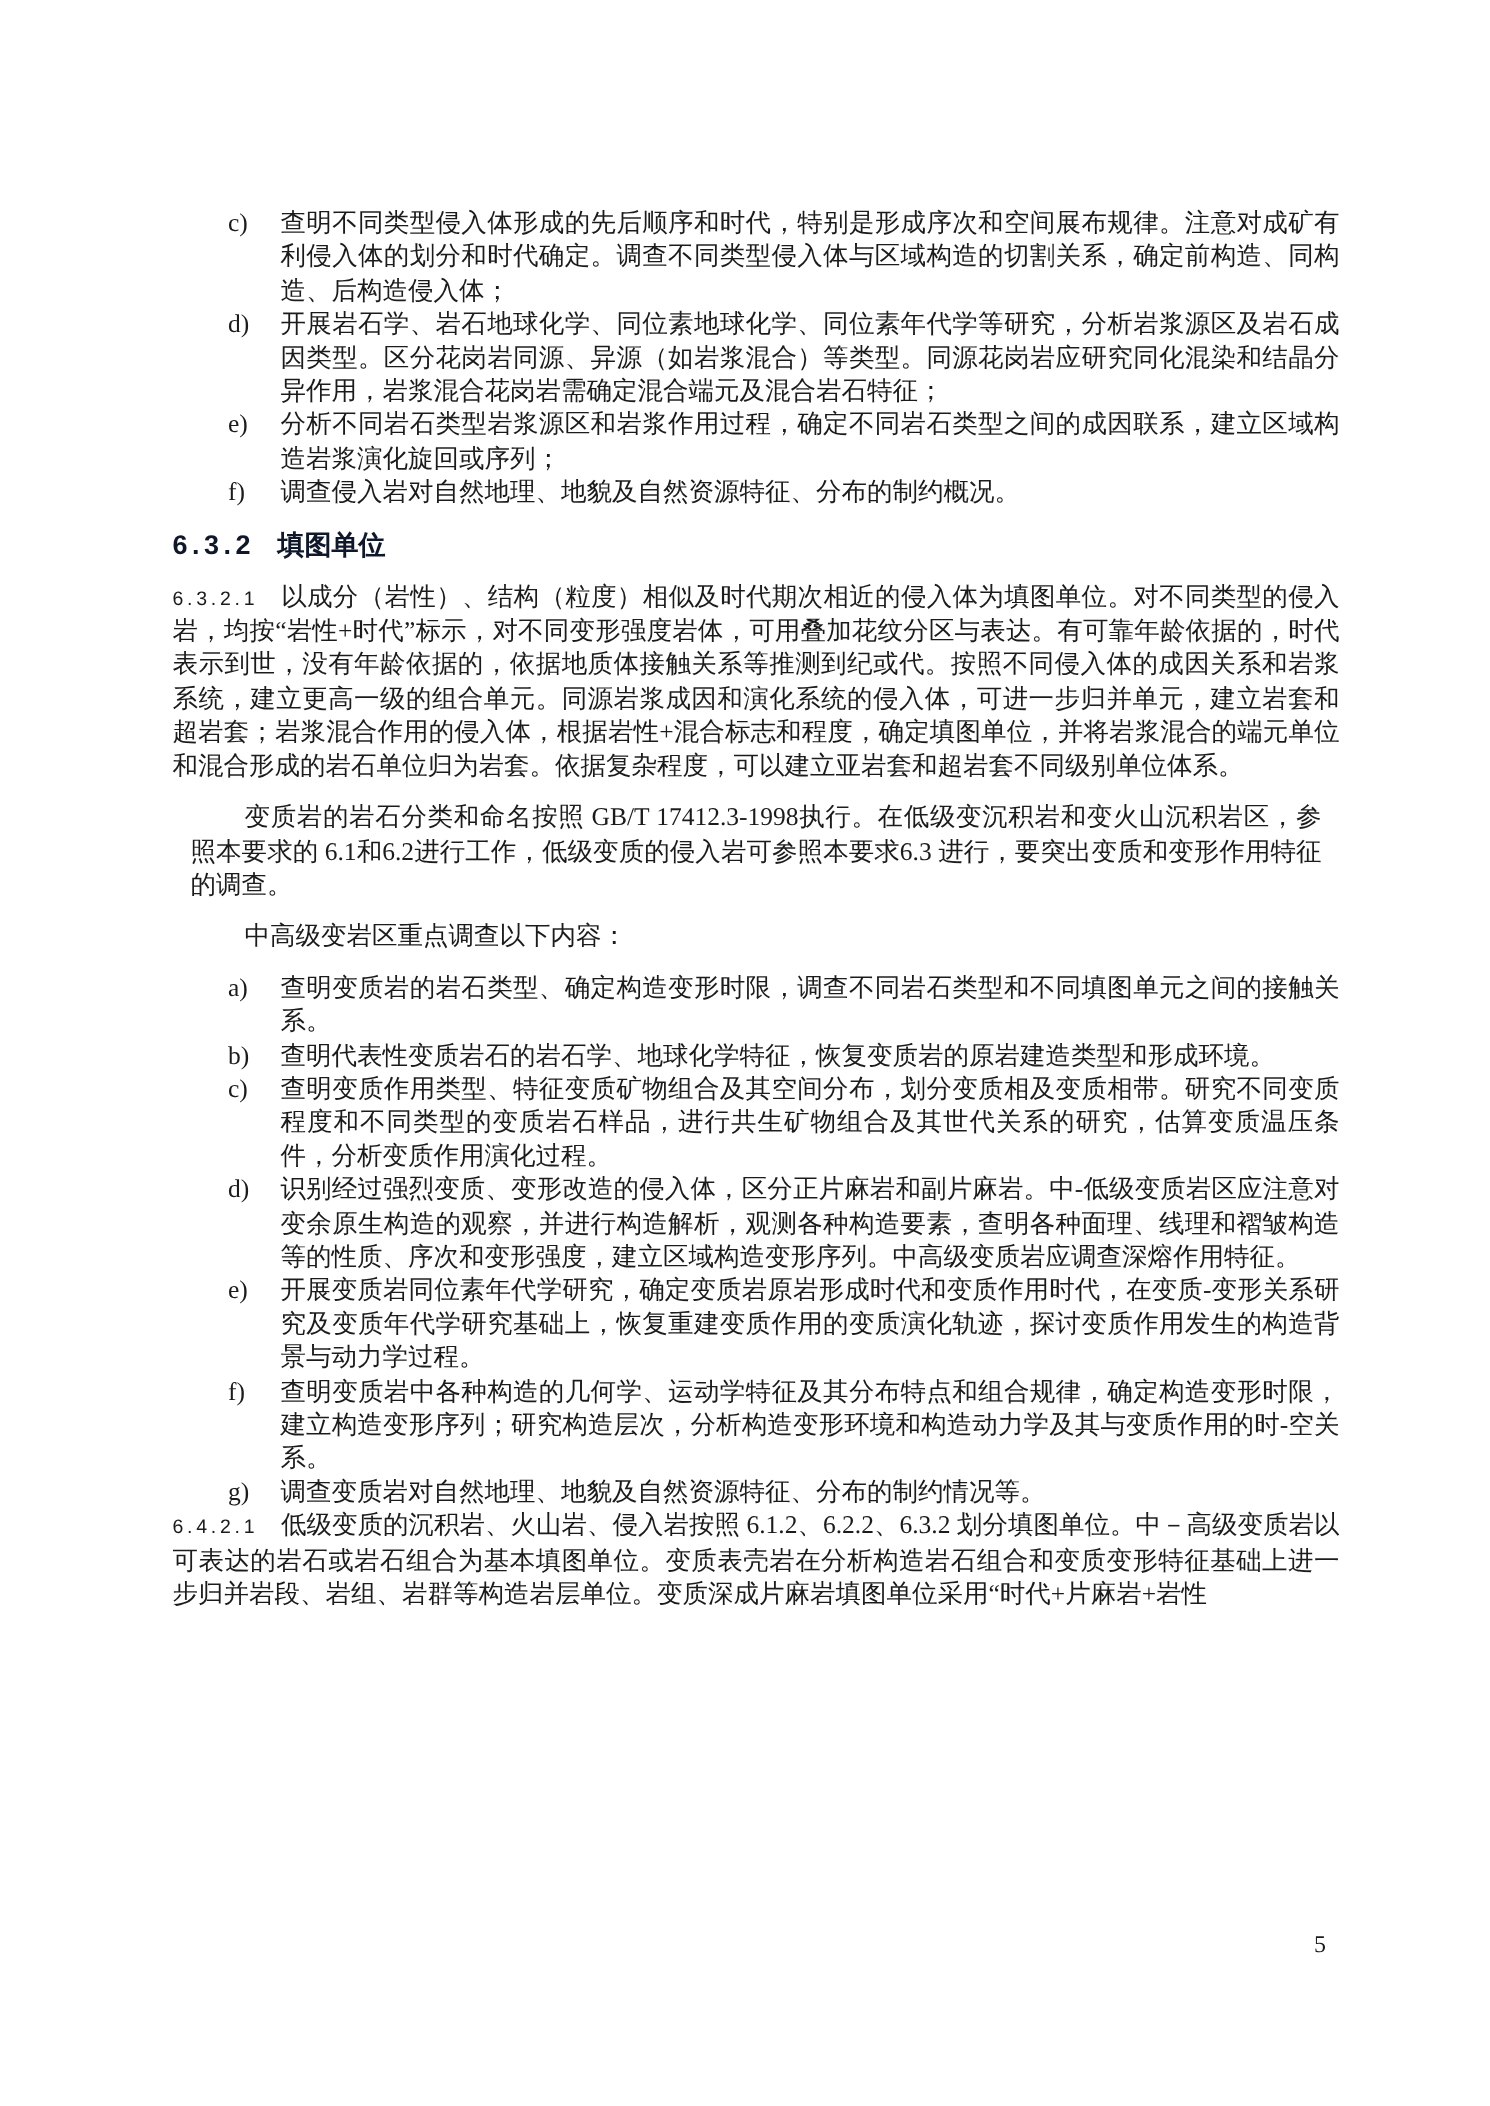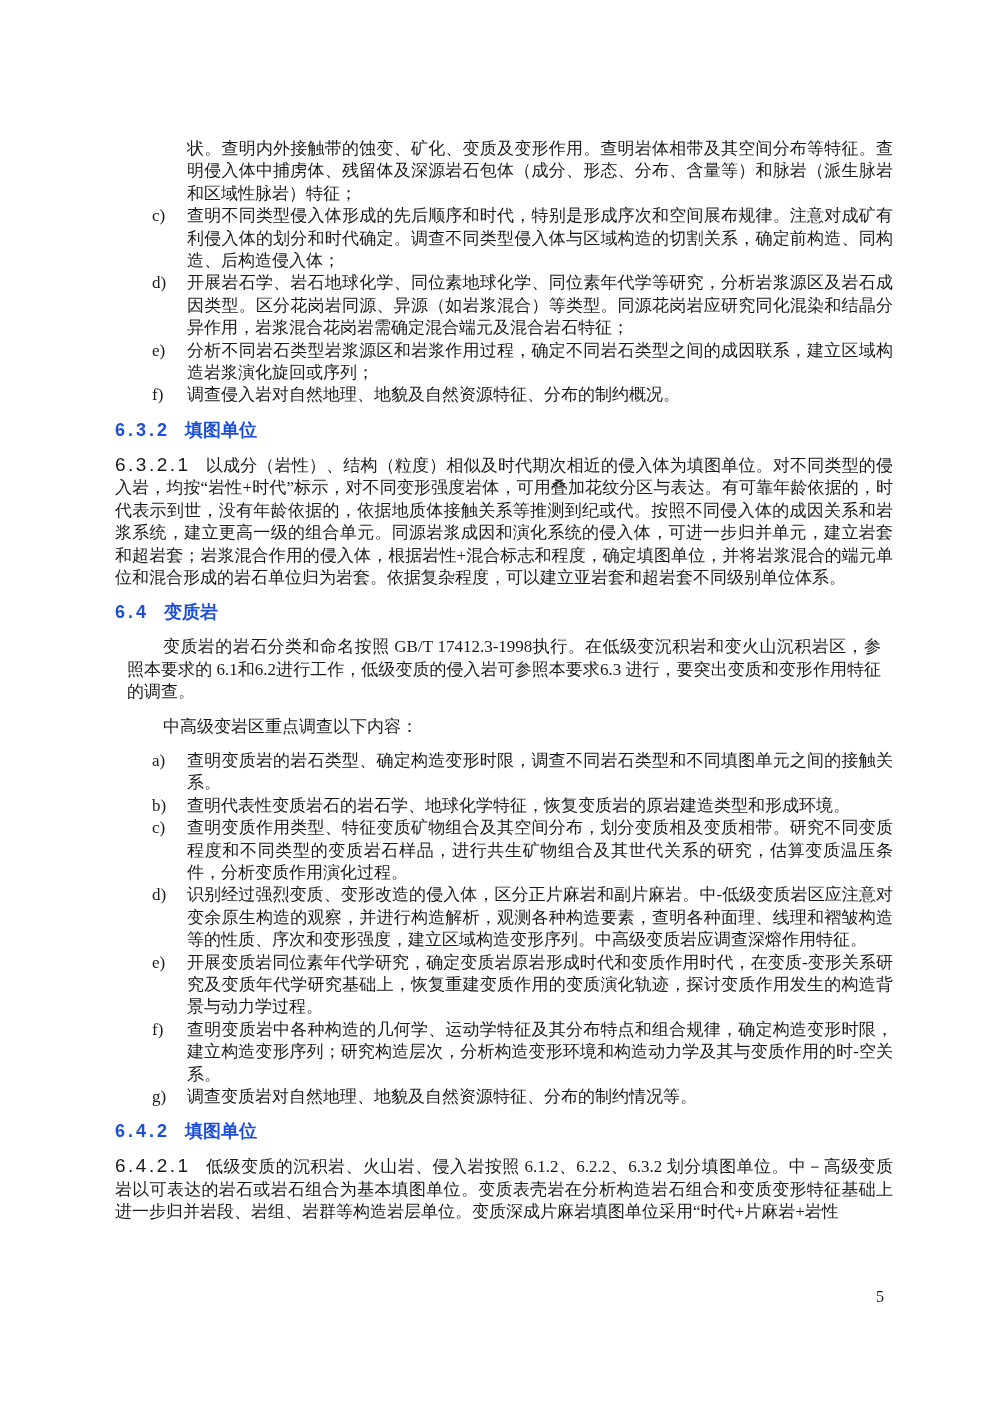--- a/index.html
+++ b/index.html
@@ -43,31 +43,31 @@
   }
   
   .heading {
     font-family: "Liberation Sans", "DejaVu Sans", sans-serif;
     font-weight: bold;
     font-size: 18px;
     line-height: 21px;
     margin: 13px 0;
     text-align: left;
     text-align-last: left;
-    color: #1d4ed8;
+    color: #0f172a;
   }
   .heading .h-num {
     letter-spacing: 3px;
     margin-right: 15px;
   }
   
   .clause { margin: 0; }
   .clause .c-num {
     font-family: "Liberation Sans", "DejaVu Sans", sans-serif;
-    font-size: 19px;
+    font-size: 13px;
     letter-spacing: 2.5px;
     margin-right: 15px;
     white-space: nowrap;
   }
   
   .indent-para {
     text-indent: 36px;
     margin: 12px;
   }
   .page-num {
@@ -78,21 +78,20 @@
     font-family: "Liberation Serif", "DejaVu Serif", serif;
     color: #1b1b1b;
   }
 </style>
 </head>
 <body>
 
 <div class="page">
   <div class="content">
 
-    <div class="hang-cont">状。查明内外接触带的蚀变、矿化、变质及变形作用。查明岩体相带及其空间分布等特征。查明侵入体中捕虏体、残留体及深源岩石包体（成分、形态、分布、含量等）和脉岩（派生脉岩和区域性脉岩）特征；</div>
 
     <div class="list-item">
       <span class="marker">c)</span>
       <div>查明不同类型侵入体形成的先后顺序和时代，特别是形成序次和空间展布规律。注意对成矿有利侵入体的划分和时代确定。调查不同类型侵入体与区域构造的切割关系，确定前构造、同构造、后构造侵入体；</div>
     </div>
     <div class="list-item">
       <span class="marker">d)</span>
       <div>开展岩石学、岩石地球化学、同位素地球化学、同位素年代学等研究，分析岩浆源区及岩石成因类型。区分花岗岩同源、异源（如岩浆混合）等类型。同源花岗岩应研究同化混染和结晶分异作用，岩浆混合花岗岩需确定混合端元及混合岩石特征；</div>
     </div>
     <div class="list-item">
@@ -105,23 +104,20 @@
     </div>
 
     <div class="heading">
       <span class="h-num">6.3.2</span><span>填图单位</span>
     </div>
 
     <p class="clause">
       <span class="c-num">6.3.2.1</span><span>以成分（岩性）、结构（粒度）相似及时代期次相近的侵入体为填图单位。对不同类型的侵入岩，均按“岩性+时代”标示，对不同变形强度岩体，可用叠加花纹分区与表达。有可靠年龄依据的，时代表示到世，没有年龄依据的，依据地质体接触关系等推测到纪或代。按照不同侵入体的成因关系和岩浆系统，建立更高一级的组合单元。同源岩浆成因和演化系统的侵入体，可进一步归并单元，建立岩套和超岩套；岩浆混合作用的侵入体，根据岩性+混合标志和程度，确定填图单位，并将岩浆混合的端元单位和混合形成的岩石单位归为岩套。依据复杂程度，可以建立亚岩套和超岩套不同级别单位体系。</span>
     </p>
 
-    <div class="heading">
-      <span class="h-num">6.4</span><span>变质岩</span>
-    </div>
 
 
     <p class="indent-para">变质岩的岩石分类和命名按照 GB/T 17412.3-1998执行。在低级变沉积岩和变火山沉积岩区，参照本要求的 6.1和6.2进行工作，低级变质的侵入岩可参照本要求6.3 进行，要突出变质和变形作用特征的调查。</p>
     <p class="indent-para">中高级变岩区重点调查以下内容：</p>
 
     <div class="list-item">
       <span class="marker">a)</span>
       <div>查明变质岩的岩石类型、确定构造变形时限，调查不同岩石类型和不同填图单元之间的接触关系。</div>
     </div>
     <div class="list-item">
@@ -142,23 +138,20 @@
     </div>
     <div class="list-item">
       <span class="marker">f)</span>
       <div>查明变质岩中各种构造的几何学、运动学特征及其分布特点和组合规律，确定构造变形时限，建立构造变形序列；研究构造层次，分析构造变形环境和构造动力学及其与变质作用的时-空关系。</div>
     </div>
     <div class="list-item">
       <span class="marker">g)</span>
       <div>调查变质岩对自然地理、地貌及自然资源特征、分布的制约情况等。</div>
     </div>
 
-    <div class="heading">
-      <span class="h-num">6.4.2</span><span>填图单位</span>
-    </div>
 
     <p class="clause">
       <span class="c-num">6.4.2.1</span><span>低级变质的沉积岩、火山岩、侵入岩按照 6.1.2、6.2.2、6.3.2 划分填图单位。中－高级变质岩以可表达的岩石或岩石组合为基本填图单位。变质表壳岩在分析构造岩石组合和变质变形特征基础上进一步归并岩段、岩组、岩群等构造岩层单位。变质深成片麻岩填图单位采用“时代+片麻岩+岩性</span>
     </p>
 
   </div>
 
   <div class="page-num">5</div>
 </div>
 

